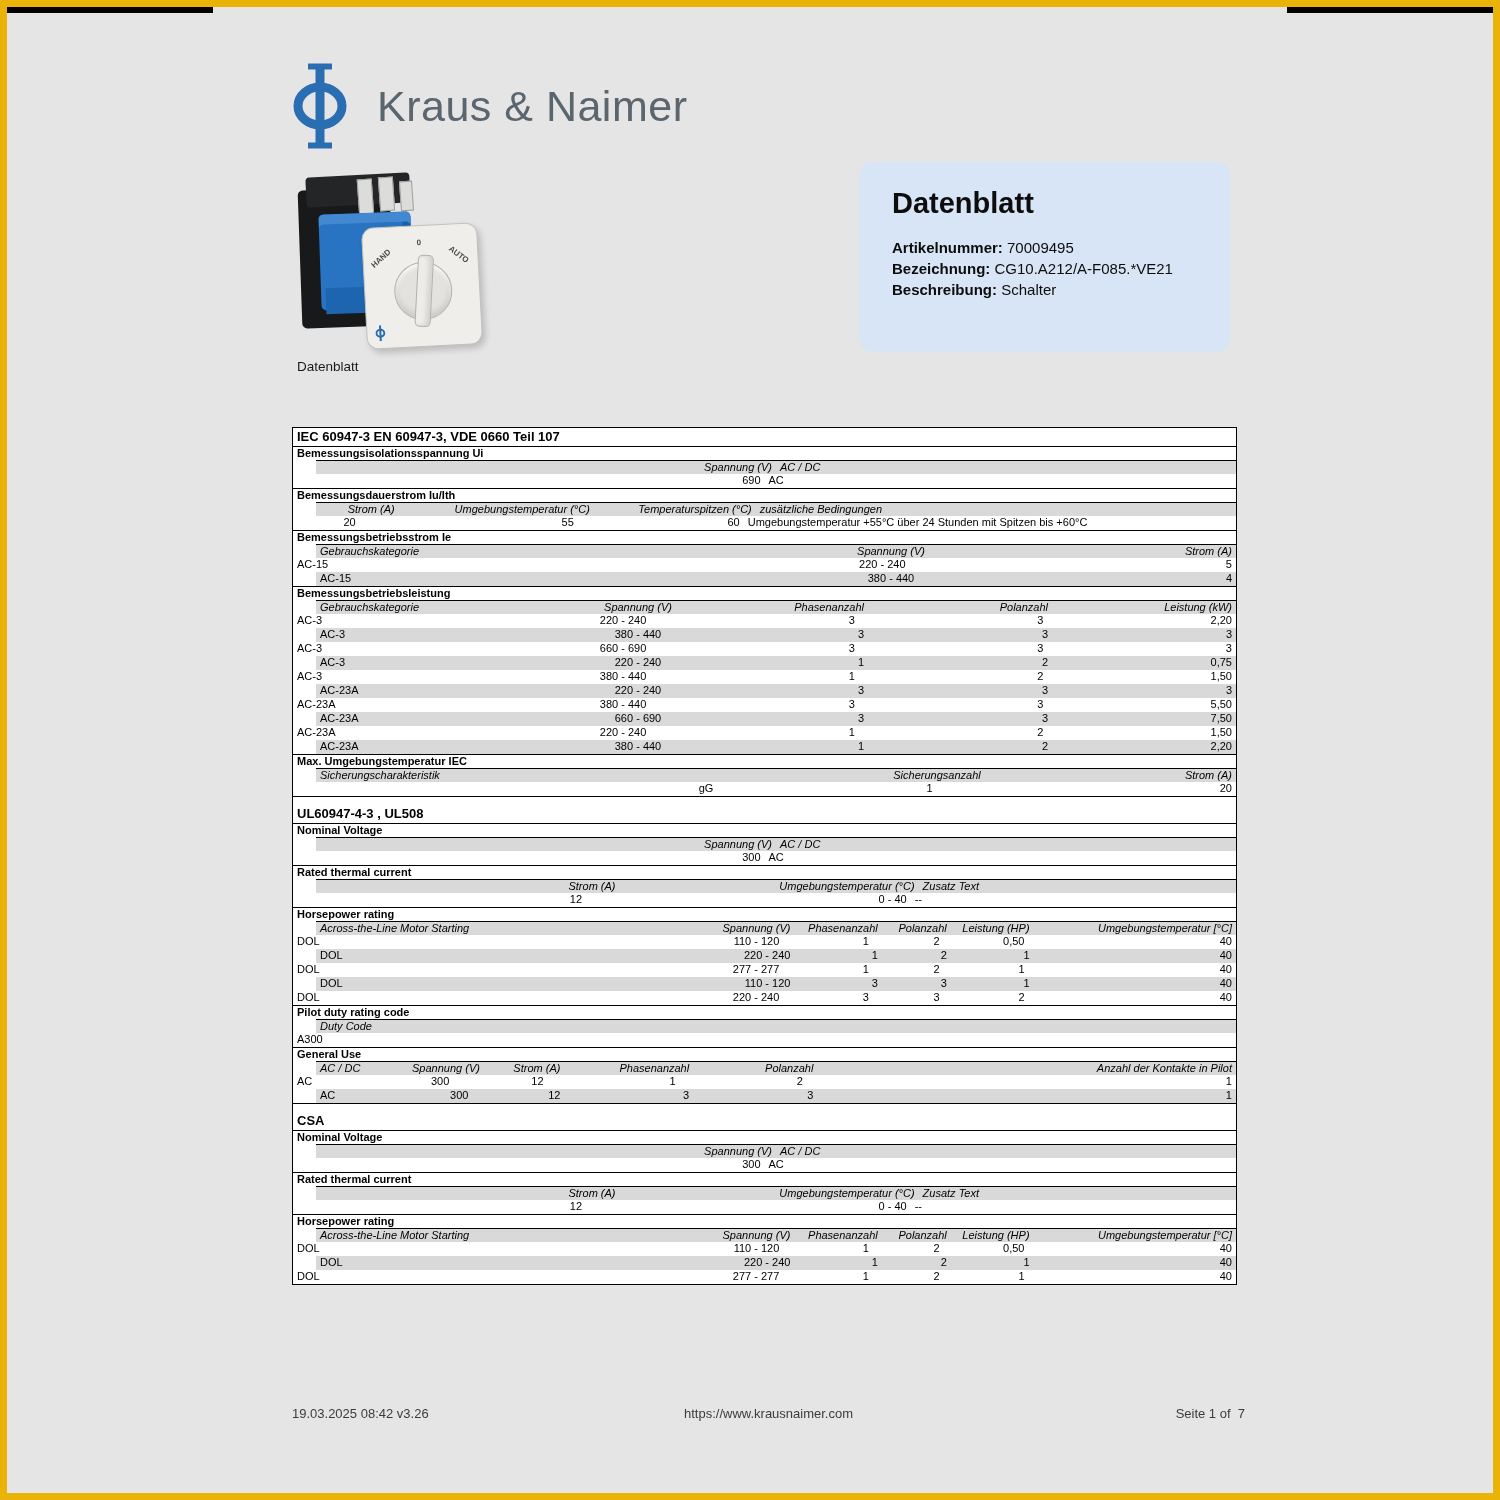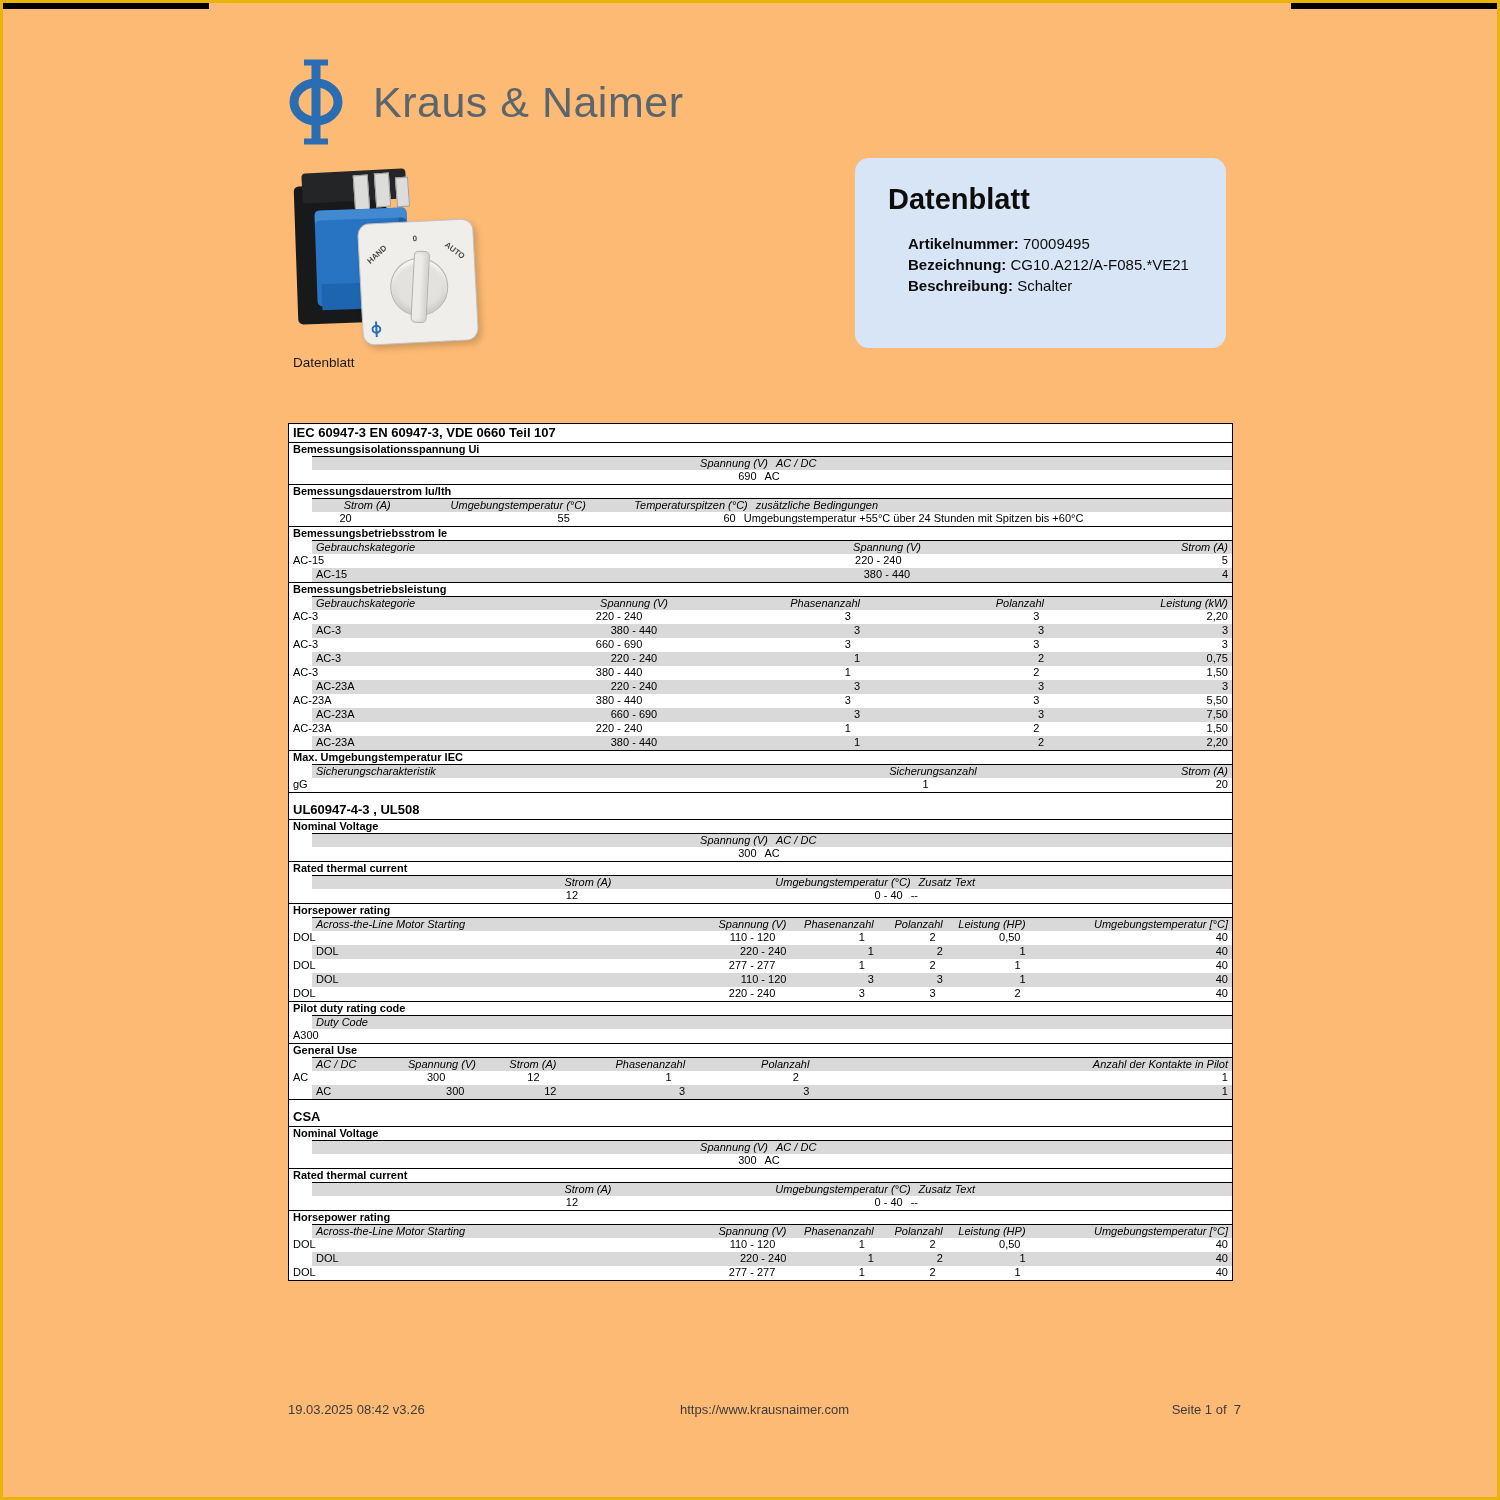--- a/index.html
+++ b/index.html
@@ -1,18 +1,18 @@
 <!DOCTYPE html>
 <html><head>
 <meta charset="utf-8">
 <style>
   * { margin:0; padding:0; box-sizing:border-box; }
   html,body { width:1500px; height:1500px; background:#fff; }
   body { font-family:"Liberation Sans", sans-serif; position:relative; color:#000; }
-  .page { position:absolute; inset:0; background:#fdba74; border:3px solid #eab308; overflow:hidden; }
+  .page { position:absolute; inset:0; background:#e5e5e5; border:7px solid #eab308; overflow:hidden; }
   .corner-bar { position:absolute; top:0; height:6px; background:#000; }
   .corner-bar.left { left:0; width:206px; }
   .corner-bar.right { right:0; width:206px; }
 
   
   .logo { position:absolute; left:284px; top:54px; height:90px; display:flex; align-items:center; gap:28px; }
   .logo-text { font-size:43px; color:#5b656e; letter-spacing:0.5px; }
 
   
   .product-shot { position:absolute; left:293px; top:162px; width:185px; height:188px; }
@@ -35,21 +35,21 @@
   .ps-lab.hand { left:6px;  top:26px; transform:rotate(-40deg); }
   .ps-lab.zero { left:54px; top:12px; }
   .ps-lab.auto { right:7px; top:26px; transform:rotate(40deg); }
   .ps-mini { position:absolute; left:8px; bottom:7px; }
 
   .symbol-caption { position:absolute; left:290px; top:352px; font-size:13.5px; color:#1a1a1a; }
 
   
   .info-box { position:absolute; left:852px; top:155px; width:371px; height:190px; background:#d8e5f6; border-radius:14px; padding:25px 33px 0; }
   .info-title { font-size:29px; font-weight:bold; color:#0d0d0d; }
-  .info-fields { margin-top:17px;margin-left:20px; }
+  .info-fields { margin-top:17px; }
   .info-line { font-size:15px; line-height:21px; color:#0d0d0d; white-space:nowrap; }
   .info-line b { font-weight:bold; }
 
   
   .spec-table { position:absolute; left:285px; top:420px; width:945px; border:1px solid #000; background:#fff; }
   .trow { display:flex; height:14px; line-height:13px; font-size:11px; white-space:nowrap; }
   .trow.gray { background:#d9d9d9;margin-left:23px; }
   .trow.it { font-style:italic; }
   .trow.bt { border-top:1px solid #000; }
   .trow.h1 { height:18px; line-height:17px; font-weight:bold; font-size:13px; }
@@ -257,21 +257,21 @@
       </div>
       <div class="trow h2 bt">
         <div class="tcell l" style="width: 100%;">Max. Umgebungstemperatur IEC</div>
       </div>
       <div class="trow data gray it bt">
         <div class="tcell l" style="width: 45%;">Sicherungscharakteristik</div>
         <div class="tcell c" style="width: 45%;">Sicherungsanzahl</div>
         <div class="tcell r" style="width: 10%;">Strom (A)</div>
       </div>
       <div class="trow data">
-        <div class="tcell l" style="width: 45%;">gG</div>
+        <div class="tcell l" style="width: 45%; text-align: right;">gG</div>
         <div class="tcell c" style="width: 45%;">1</div>
         <div class="tcell r" style="width: 10%;">20</div>
       </div>
       <div class="trow spacer bt"></div>
       <div class="trow h1">
         <div class="tcell l" style="width: 100%;">UL60947-4-3 , UL508</div>
       </div>
       <div class="trow h2 bt">
         <div class="tcell l" style="width: 100%;">Nominal Voltage</div>
       </div>

